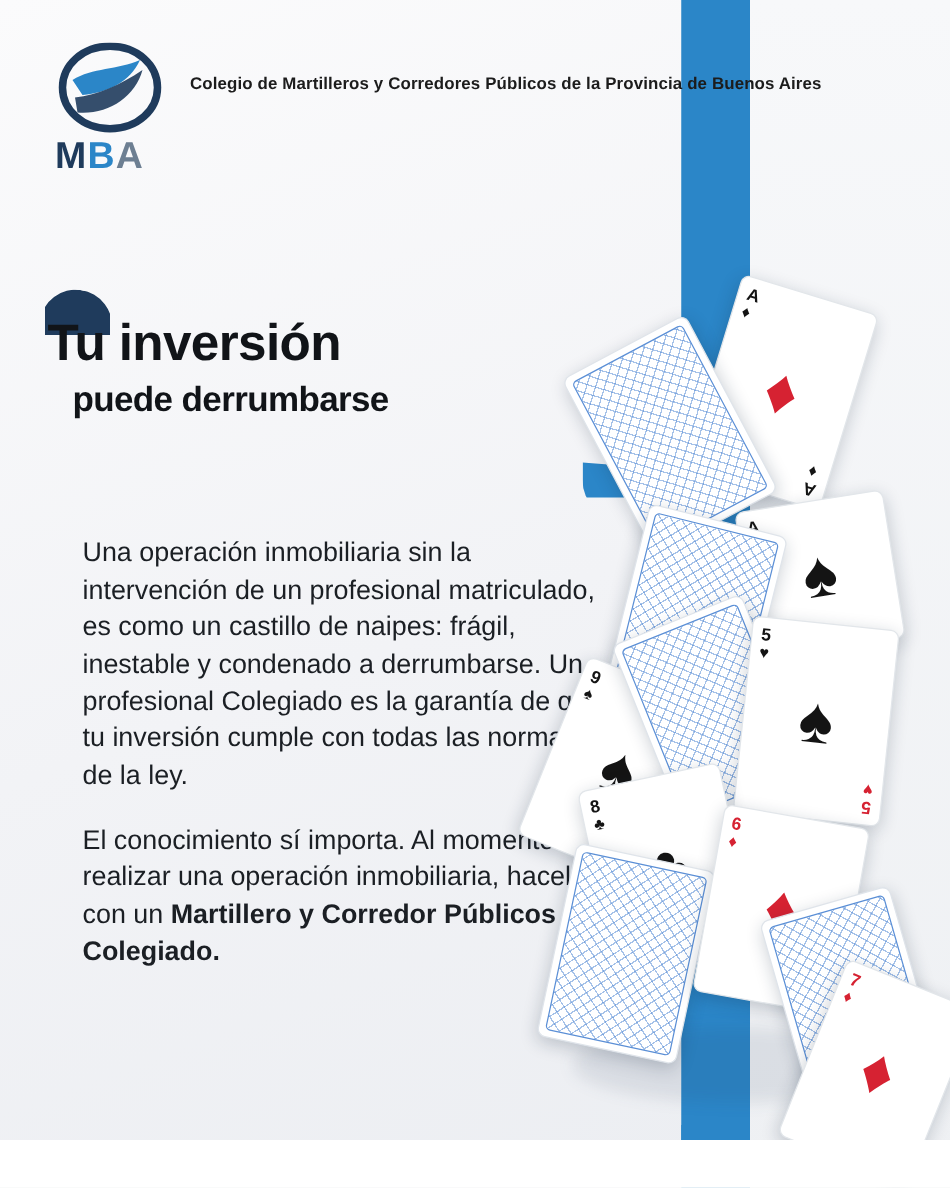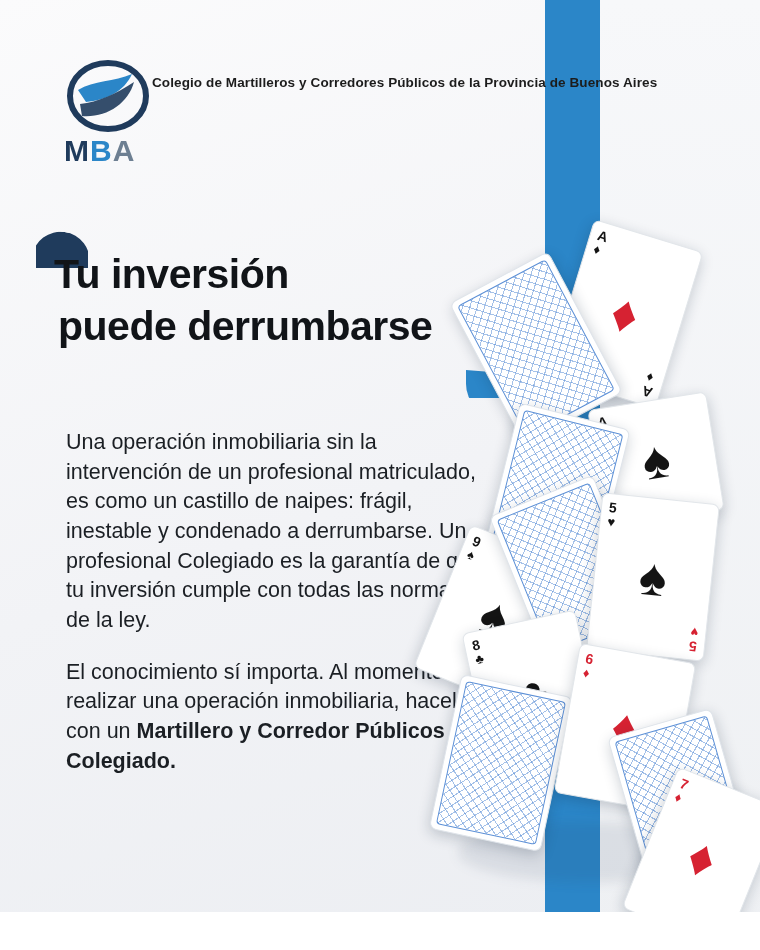--- a/index.html
+++ b/index.html
@@ -45,67 +45,67 @@
   .bg-bottom-blue {
     position: absolute;
     left: 545px; bottom: 38px;
     width: 55px; height: 12px;
     background: #2b86c8;
   }
 
   
   .logo {
     position: absolute;
-    left: 42px; top: 60px;
-    width: 112px; height: 118px; margin-left: 20px;
+    left: 42px; top: 34px;
+    width: 112px; height: 118px;
   }
   .logo-mark {
     position: relative;
     width: 92px; height: 74px;
   }
   .logo-text {
     position: absolute;
     left: 2px; top: 74px;
     font-size: 30px;
     font-weight: bold;
     letter-spacing: 1px;
     color: #1f3b5c;
     font-family: "Liberation Sans", sans-serif;
   }
   .logo-text .m { color: #1f3b5c; }
   .logo-text .b { color: #2b86c8; }
   .logo-text .a { color: #6d7f92; }
 
   .header-title {
     position: absolute;
-    left: 152px; top: 74px;
+    left: 152px; top: 58px;
     width: 590px;
     font-size: 13.5px;
     font-weight: bold;
     color: #1c1c1c;
     line-height: 1.3;
     letter-spacing: 0.1px;
   }
 
   
   .headline {
     position: absolute;
     left: 30px; top: 252px;
     width: 520px;
   }
   .headline .line1 {
     font-size: 41px;
     font-weight: bold;
     color: #111418;
     letter-spacing: -0.5px;
     line-height: 1.12;
-    margin-left: 24px;
+    margin-left: 8px;
   }
   .headline .line2 {
-    font-size: 41px;
+    font-size: 28px;
     font-weight: bold;
     color: #111418;
     letter-spacing: -0.5px;
     line-height: 1.12;
     margin-left: 28px;
     margin-top: 6px;
   }
   .quote-open {
     position: absolute;
     left: 36px; top: 228px;

